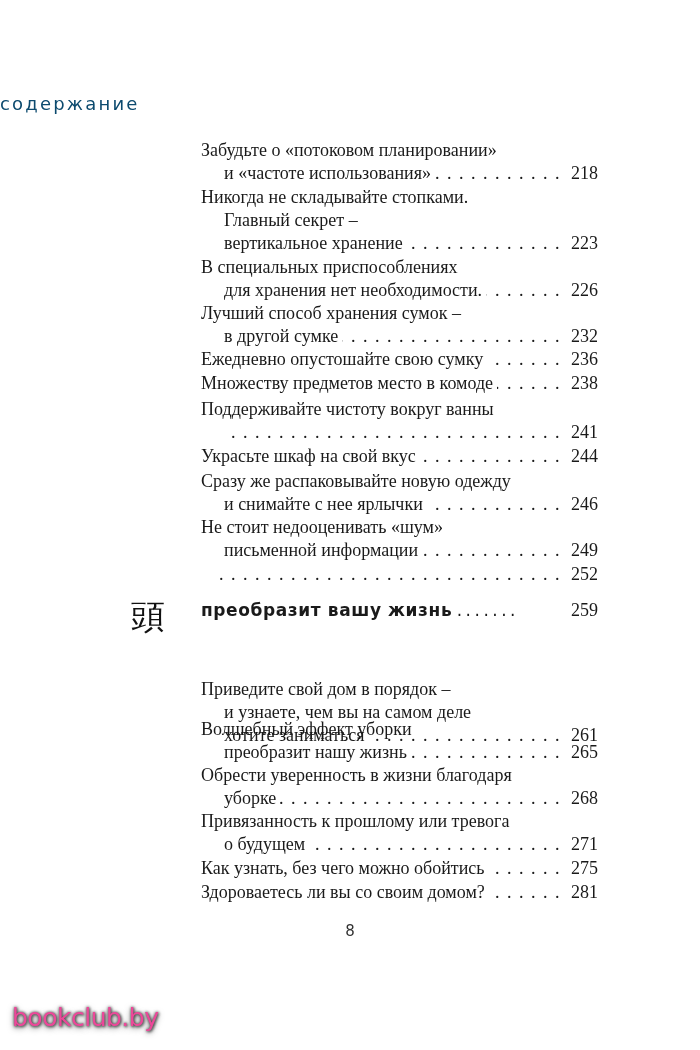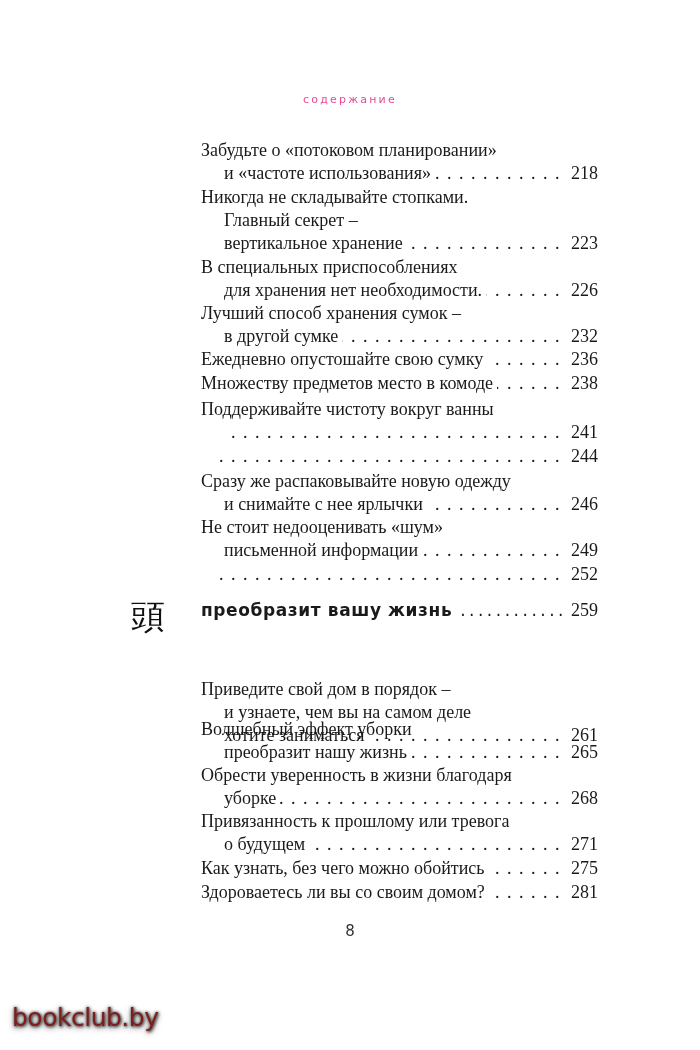--- a/index.html
+++ b/index.html
@@ -1,32 +1,32 @@
 <!DOCTYPE html>
 <html><head>
 <meta charset="utf-8">
 <style>
   html, body { margin:0; padding:0; background:#ffffff; }
   body { width:700px; height:1050px; position:relative; overflow:hidden; color:#1a1a1a; }
-  .header { position:absolute; top:93px; left:0; width:700px; text-align:center;
-    font-family:"DejaVu Sans", sans-serif; font-size:11px; letter-spacing:2.2px; color:#ec4899; }
+  .header { position:absolute; top:93px; left:0; width:700px; 
+    font-family:"DejaVu Sans", sans-serif; font-size:18px; letter-spacing:2.2px; color:#0c4a6e; }
   .toc { position:absolute; left:201px; width:397px; font-family:"Liberation Serif", serif; font-size:18px; line-height:23px; }
   .entry { position:absolute; left:0; width:397px; }
   .line { white-space:nowrap; position:relative; height:23px; }
   .cont { padding-left:23px; }
   .lastline { display:flex; align-items:flex-start; }
   .lastline .txt { white-space:nowrap; flex:0 0 auto; }
   .lastline .dots { flex:1 1 auto; overflow:hidden; white-space:nowrap; text-align:right; letter-spacing:7.5px; direction:rtl; margin:0 4px 0 4px; }
   .lastline .pg { flex:0 0 auto; }
   .chapter { position:absolute; left:201px; width:397px; top:599px; font-family:"DejaVu Sans", sans-serif; font-weight:bold; font-size:17px; line-height:22px; letter-spacing:0.6px; }
-  .chapter .pg { font-family:"Liberation Serif", serif; font-weight:normal; font-size:18px; letter-spacing:0; }
+  .chapter .pg { font-family:"Liberation Serif", serif; font-weight:normal; font-size:18px; letter-spacing:0;margin-left:48px; }
   .chapter .dots { letter-spacing:3.5px; font-weight:normal; }
   .kanji { position:absolute; left:131px; top:596px; font-family:"DejaVu Serif", serif; font-size:34px; line-height:40px; color:#111; }
   .pagenum { position:absolute; top:922px; left:0; width:700px; text-align:center; font-family:"DejaVu Sans", sans-serif; font-size:15px; color:#333; }
-  .watermark { position:absolute; left:12px; top:1003px; font-family:"DejaVu Sans", sans-serif; font-size:25px; color:#7f1d1d; letter-spacing:-0.5px;
+  .watermark { position:absolute; left:12px; top:1003px; font-family:"DejaVu Sans", sans-serif; font-size:25px; color:#ec4899; letter-spacing:-0.5px;
     text-shadow: 0 0 3px #555, 1px 1px 3px #444, 0 2px 6px #777; }
 </style>
 </head>
 <body>
 
 <div class="header">содержание</div>
 
 <div class="toc" id="toc" style="top: 0px;">
     <div class="entry" style="top: 139px;">
       <div class="line">Забудьте о «потоковом планировании»</div>
@@ -77,20 +77,21 @@
     </div>
     <div class="entry" style="top: 398px;">
       <div class="line">Поддерживайте чистоту вокруг ванны</div>
       <div class="line cont lastline">
         <span class="dots">.............................</span>
         <span class="pg">241</span>
       </div>
     </div>
     <div class="entry" style="top: 445px;">
       <div class="line lastline">
+        <span class="txt">Украсьте шкаф на свой вкус</span>
         <span class="dots">.............................</span>
         <span class="pg">244</span>
       </div>
     </div>
     <div class="entry" style="top: 470px;">
       <div class="line">Сразу же распаковывайте новую одежду</div>
       <div class="line cont lastline">
         <span class="txt">и снимайте с нее ярлычки</span>
         <span class="dots">.............................</span>
         <span class="pg">246</span>

